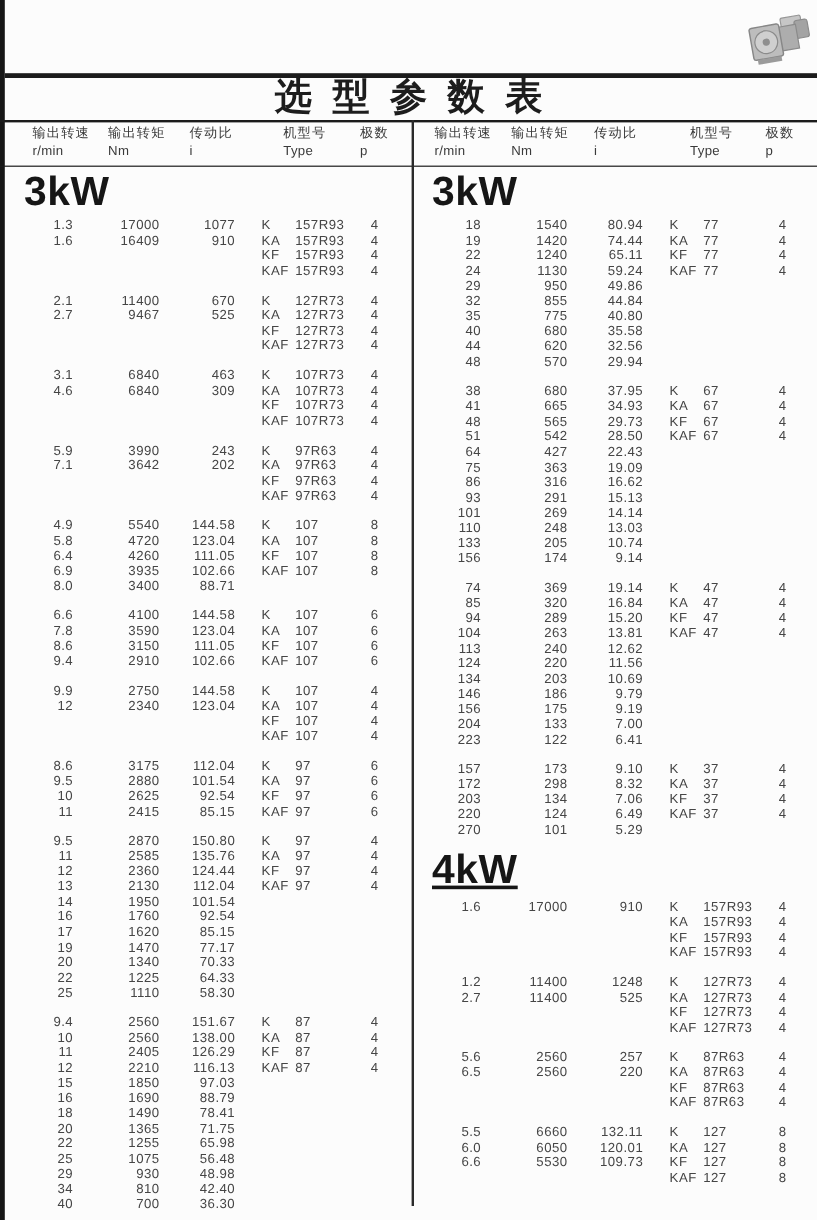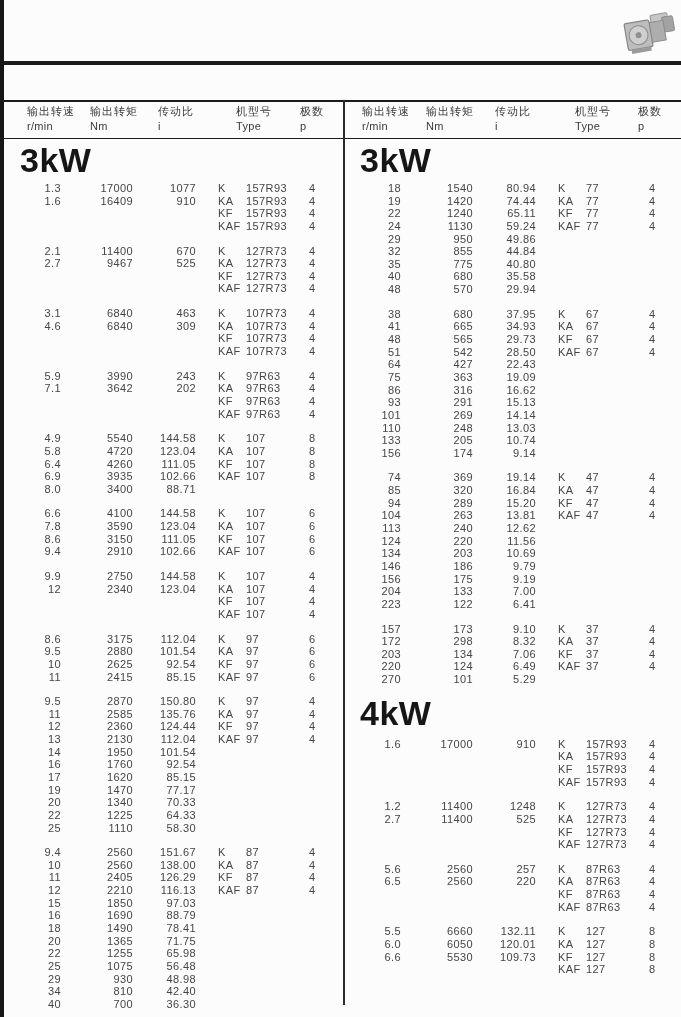--- a/index.html
+++ b/index.html
@@ -44,21 +44,21 @@
   .th .lbl{display:block;line-height:15px;letter-spacing:1px;}
   .th .unit{display:block;line-height:14px;letter-spacing:.3px;}
   
   .tbody{position:absolute;top:145px;left:6px;right:0;bottom:0;display:flex;}
   .half{width:337px;flex:none;}
   .half.rhalf{width:335px;margin-left:3px;}
   .kw-heading{
     font-size:34px;font-weight:bold;color:#161616;line-height:30px;
     margin:0 0 7px 14px;letter-spacing:.5px;
   }
-  .kw-heading.kw2{margin-top:12px;margin-bottom:10px;}
+  .kw-heading.kw2{margin-top:12px;margin-bottom:10px;text-decoration:underline;}
   .block{margin-bottom:12px;}
   .row{
     display:grid;grid-template-columns:55px 72px 63px 50px 60px 36px;
     height:12.65px;font-size:11px;line-height:12.6px;
     color:#454545;letter-spacing:.4px;white-space:nowrap;
   }
   .c-speed,.c-torque,.c-ratio{text-align:right;}
   .c-prefix{text-align:left;padding-left:22px;box-sizing:border-box;}
   .c-model{text-align:left;}
   .c-poles{text-align:left;padding-left:3px;box-sizing:border-box;}
@@ -78,20 +78,21 @@
         <rect x="33" y="17" width="15" height="20" fill="#adadad" stroke="#8b8b8b" stroke-width="1"></rect>
         <rect x="9" y="14" width="25" height="27" rx="2" fill="#bdbdbd" stroke="#878787" stroke-width="1.2"></rect>
         <circle cx="21.5" cy="27.5" r="9.5" fill="#cfcfcf" stroke="#8b8b8b" stroke-width="1"></circle>
         <circle cx="21.5" cy="27.5" r="3" fill="#8f8f8f"></circle>
         <rect x="12" y="41" width="20" height="4" fill="#9b9b9b"></rect>
       </g>
     </svg>
   </div>
 
   <div class="rule thick"></div>
+  <h1 class="title">选型参数表</h1>
   <div class="rule t1"></div>
 
   <div class="thead">
     <div class="thead-half lh">
       <div class="th" style="left:45px">
         <span class="lbl">输出转速</span>
           <span class="unit">r/min</span>
       </div>
       <div class="th" style="left:108px">
         <span class="lbl">输出转矩</span>
@@ -681,20 +682,28 @@
             </div>
             <div class="row">
               <div class="cell c-speed">40</div>
               <div class="cell c-torque">680</div>
               <div class="cell c-ratio">35.58</div>
               <div class="cell c-prefix"></div>
               <div class="cell c-model"></div>
               <div class="cell c-poles"></div>
             </div>
             <div class="row">
+              <div class="cell c-speed">44</div>
+              <div class="cell c-torque">620</div>
+              <div class="cell c-ratio">32.56</div>
+              <div class="cell c-prefix"></div>
+              <div class="cell c-model"></div>
+              <div class="cell c-poles"></div>
+            </div>
+            <div class="row">
               <div class="cell c-speed">48</div>
               <div class="cell c-torque">570</div>
               <div class="cell c-ratio">29.94</div>
               <div class="cell c-prefix"></div>
               <div class="cell c-model"></div>
               <div class="cell c-poles"></div>
             </div>
           </div>
           <div class="block">
             <div class="row">

